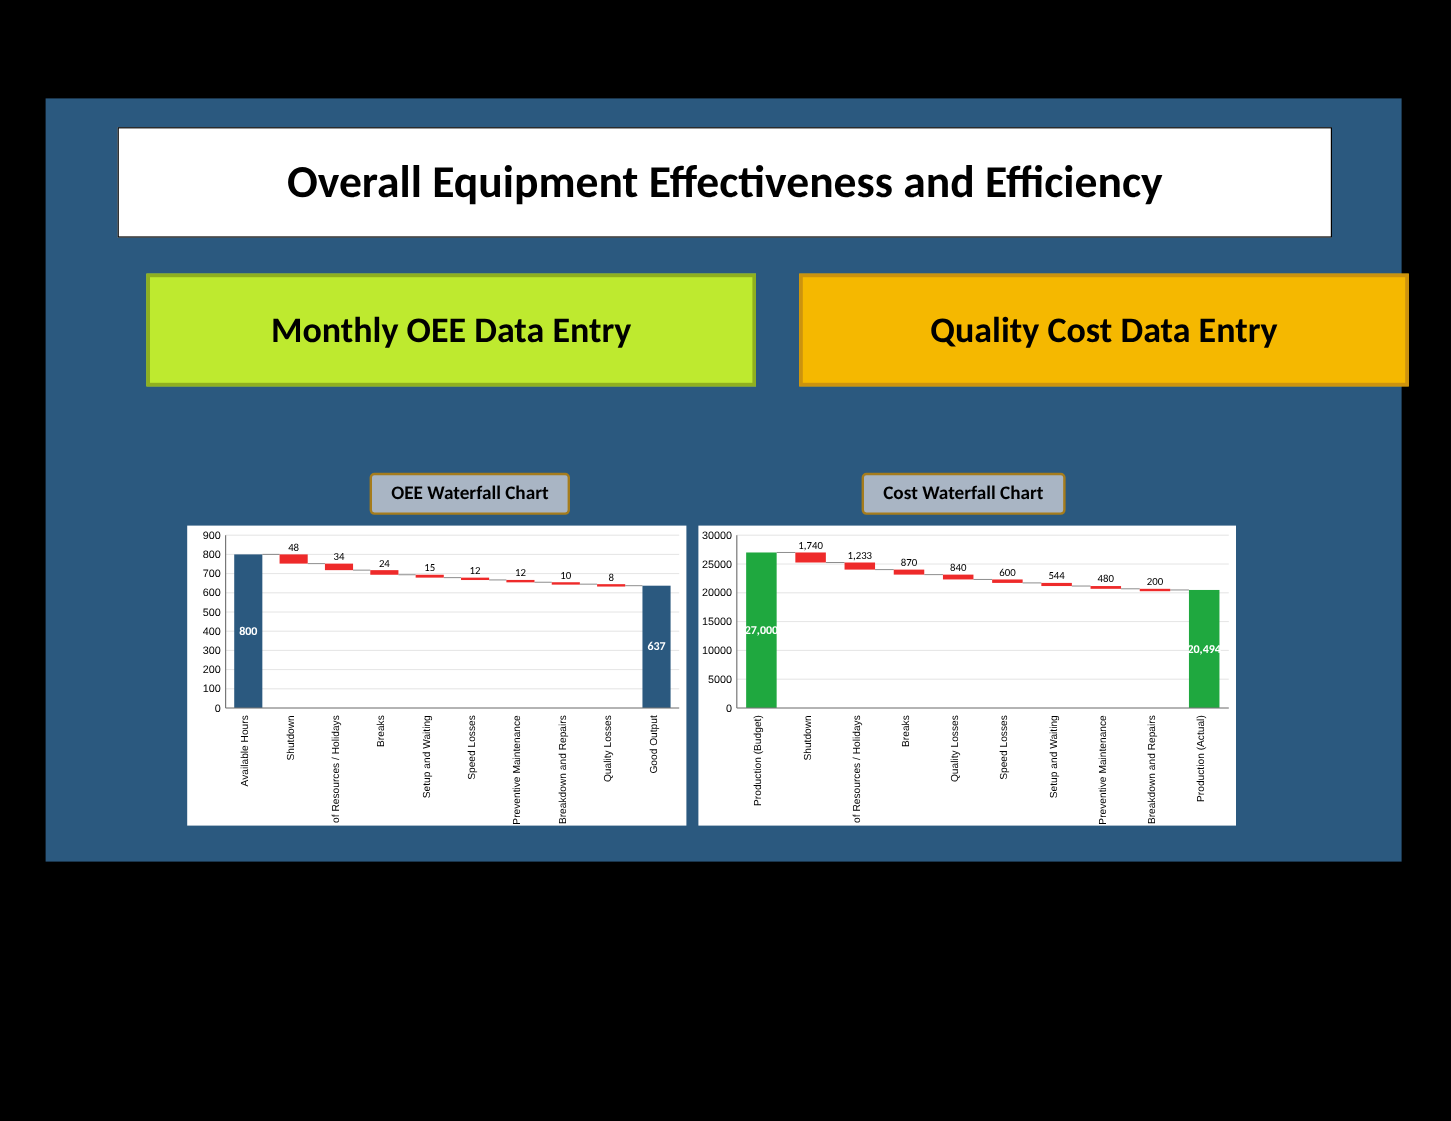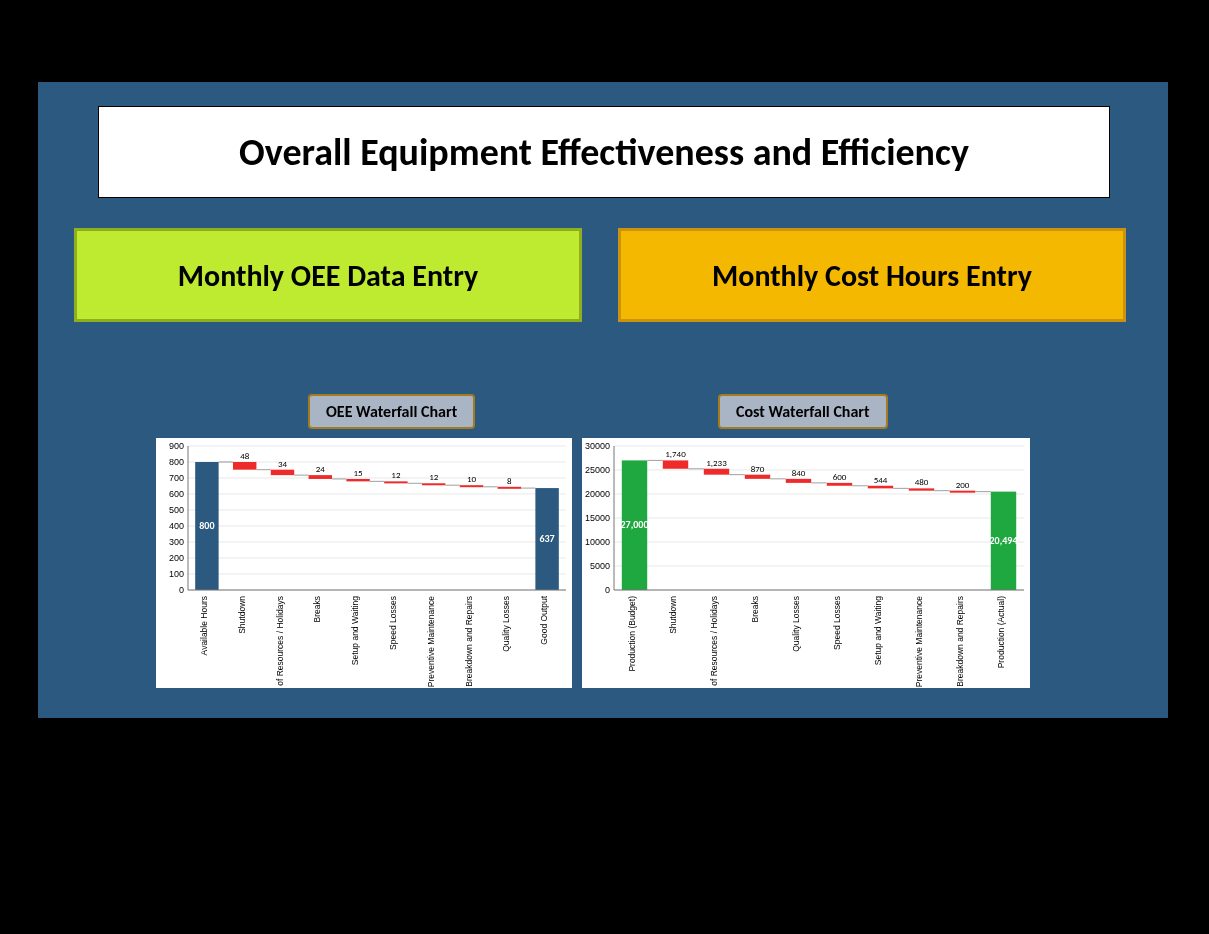--- a/index.html
+++ b/index.html
@@ -1,40 +1,40 @@
 <!DOCTYPE html>
 <html><head>
 <meta charset="utf-8">
 <style>
   html,body{margin:0;padding:0;background:#000;font-family:"Calibri","Segoe UI",Arial,sans-serif;}
   .stage{width:1209px;height:934px;position:relative;padding-left:36px;}
   .panel{position:absolute;left:38px;top:82px;width:1130px;height:636px;background:#2b597f;}
   .title-box{position:absolute;left:60px;top:24px;width:1010px;height:90px;background:#fff;border:1px solid #000;display:flex;align-items:center;justify-content:center;font-size:38px;font-weight:700;color:#000;}
-  .btn{position:absolute;top:146px;height:94px;display:flex;align-items:center;justify-content:center;font-size:30px;font-weight:700;color:#000;box-sizing:border-box;}
+  .btn{position:absolute;top:146px;height:94px;display:flex;align-items:center;justify-content:center;font-size:30px;font-weight:700;color:#000;box-sizing:border-box;margin-left:48px;}
   .btn-oee{left:36px;width:508px;background:#beea2f;border:3px solid #8faf20;}
   .btn-cost{left:580px;width:508px;background:#f5b800;border:3px solid #cc930e;}
   .section-head{position:absolute;left:0;top:272px;width:100%;text-align:center;font-size:30px;letter-spacing:2px;color:#b9c6d3;}
   .chip{position:absolute;top:312px;background:#a9b5c4;border:2px solid #a57c1d;border-radius:4px;font-size:16px;font-weight:700;color:#000;padding:6px 16px;}
   .chip-oee{left:270px;}
   .chip-cost{left:680px;}
   .chart-box{position:absolute;top:356px;background:#fff;}
   .chart-left{left:118px;width:416px;height:250px;}
   .chart-right{left:544px;width:448px;height:250px;}
   svg{display:block;}
   .axis-tick{font-family:Arial,sans-serif;}
 </style>
 </head>
 <body>
 
 <div class="stage">
   <div class="panel">
     <div class="title-box">Overall Equipment Effectiveness and Efficiency</div>
 
     <div class="btn btn-oee">Monthly OEE Data Entry</div>
-    <div class="btn btn-cost">Monthly Cost Hours Entry</div>
+    <div class="btn btn-cost">Quality Cost Data Entry</div>
 
 
     <div class="chip chip-oee">OEE Waterfall Chart</div>
     <div class="chip chip-cost">Cost Waterfall Chart</div>
 
     <div class="chart-box chart-left">
         <svg width="416" height="250">
           <line x1="32" x2="410" y1="152" y2="152" stroke="#d9d9d9" stroke-width="0.6"></line>
           <text x="28" y="155" text-anchor="end" font-size="9" class="axis-tick">0</text>
           <line x1="32" x2="410" y1="136" y2="136" stroke="#d9d9d9" stroke-width="0.6"></line>

